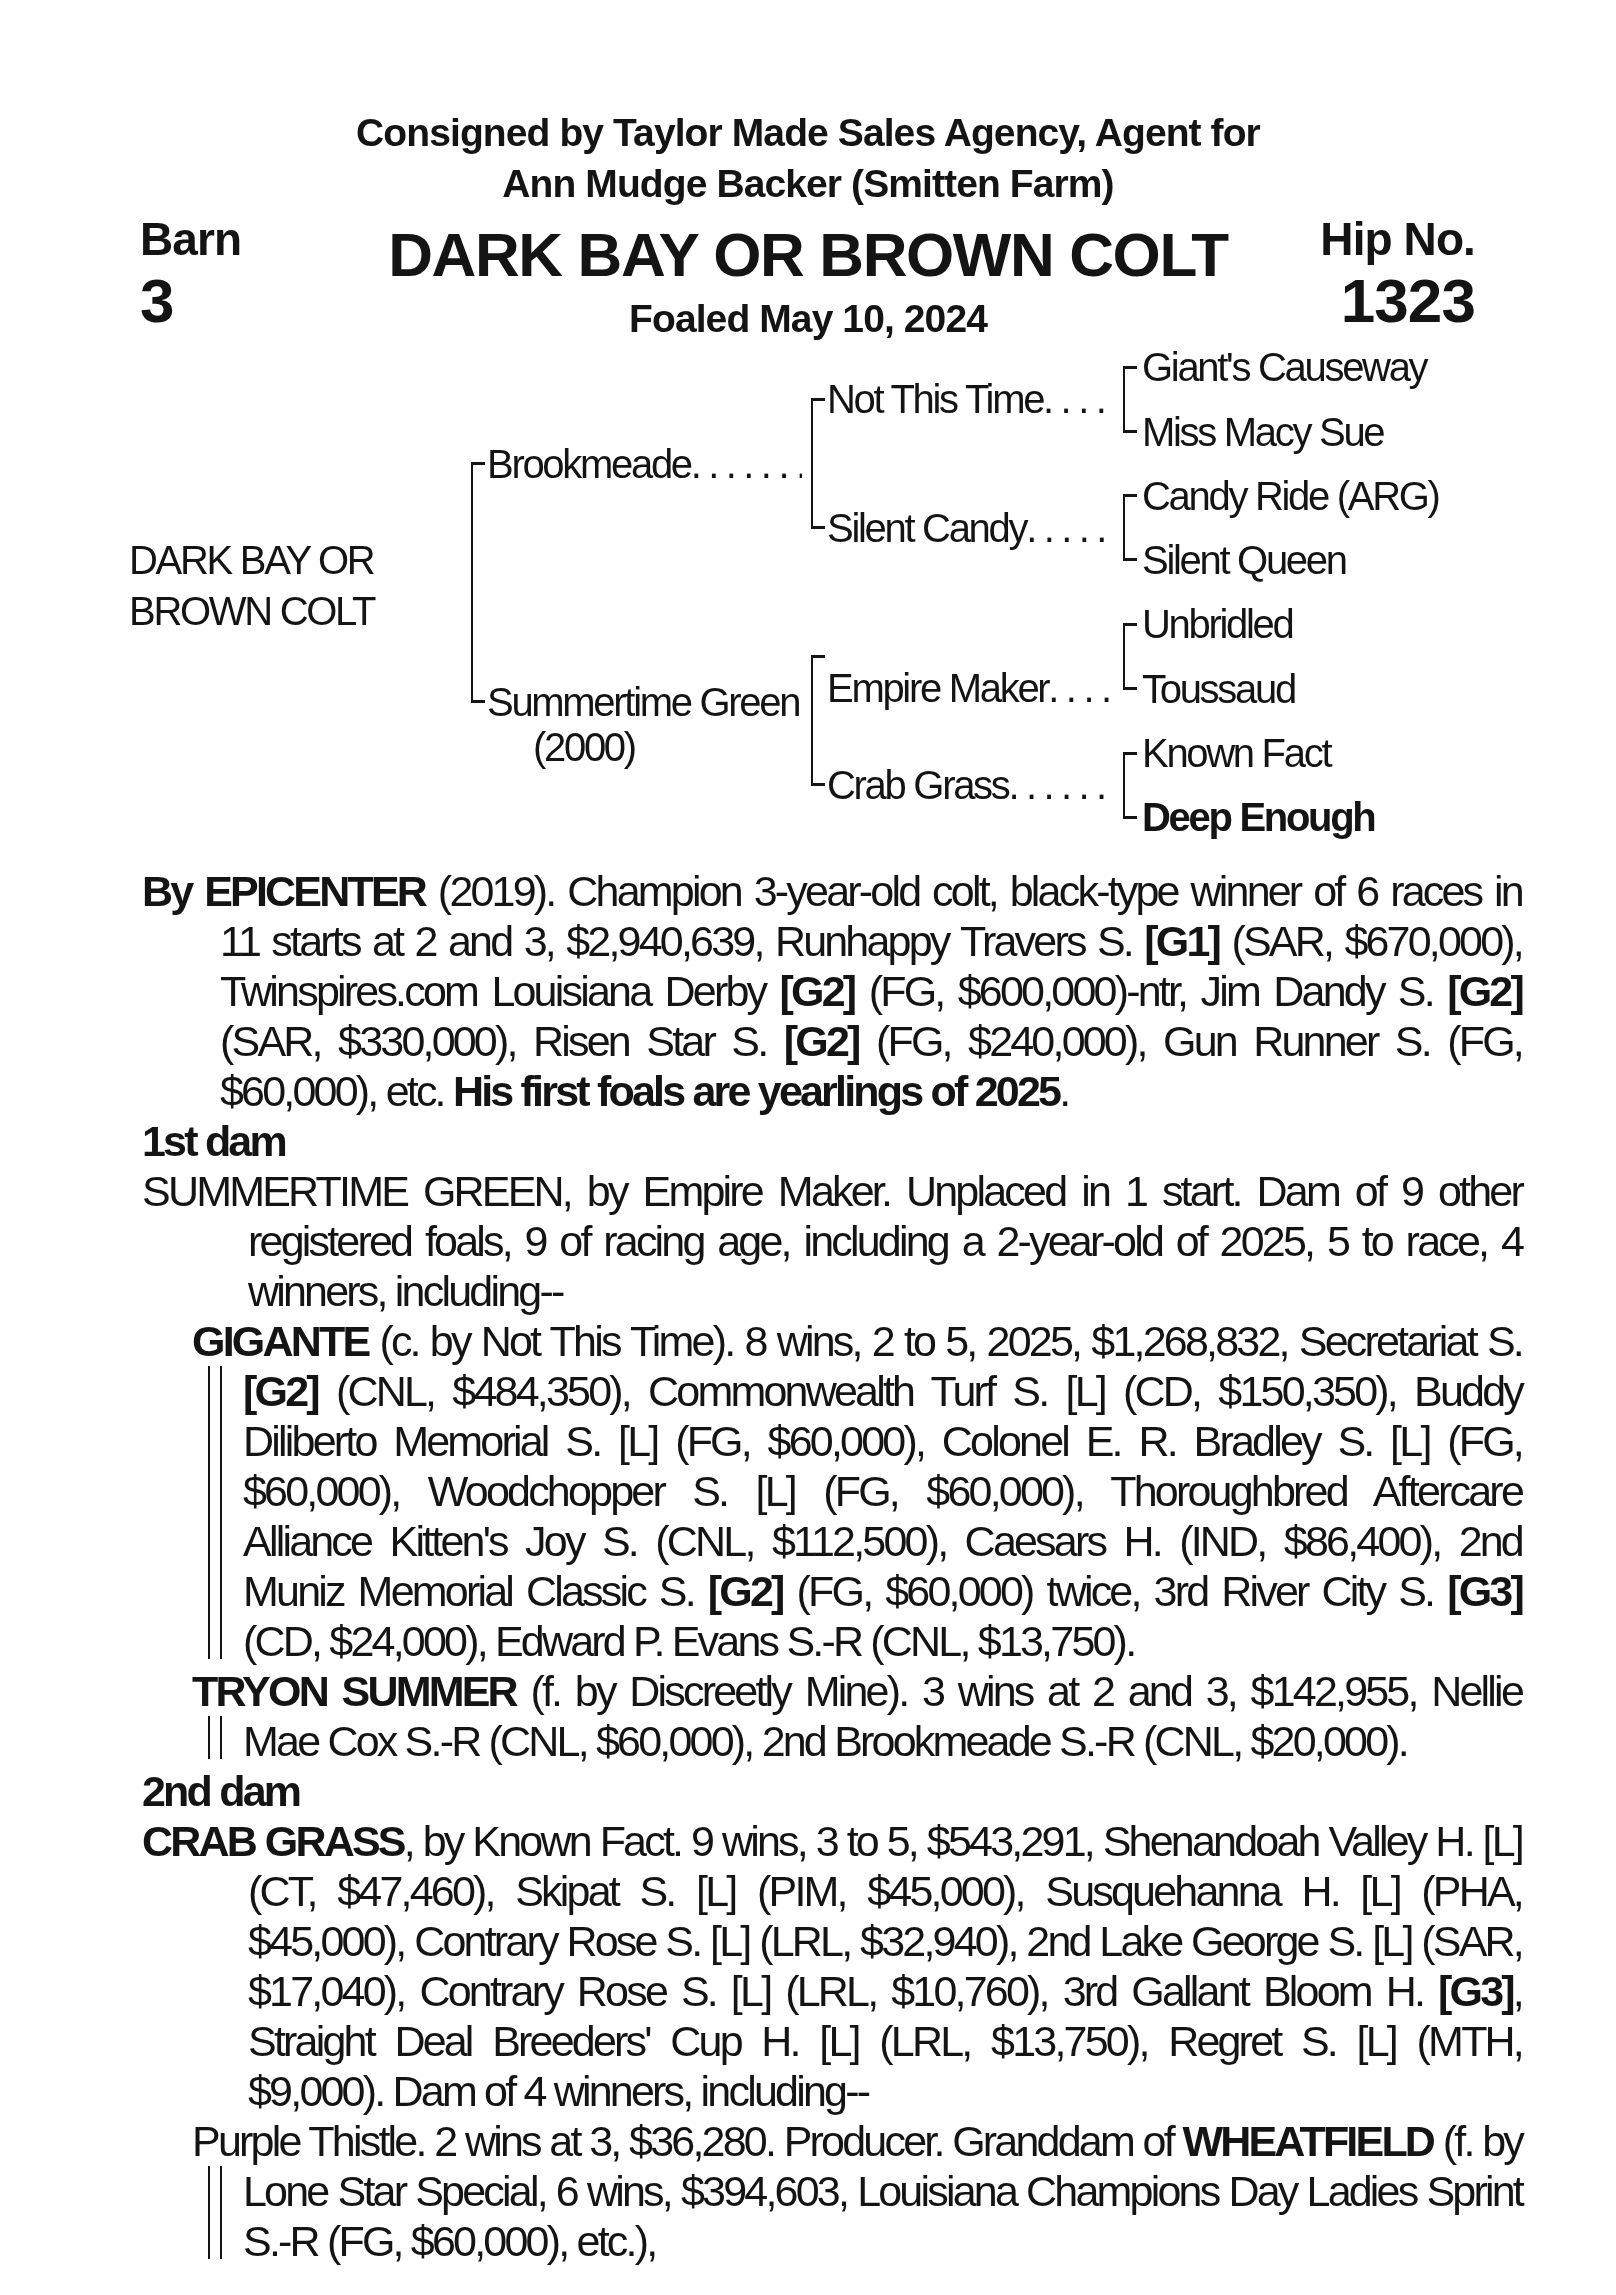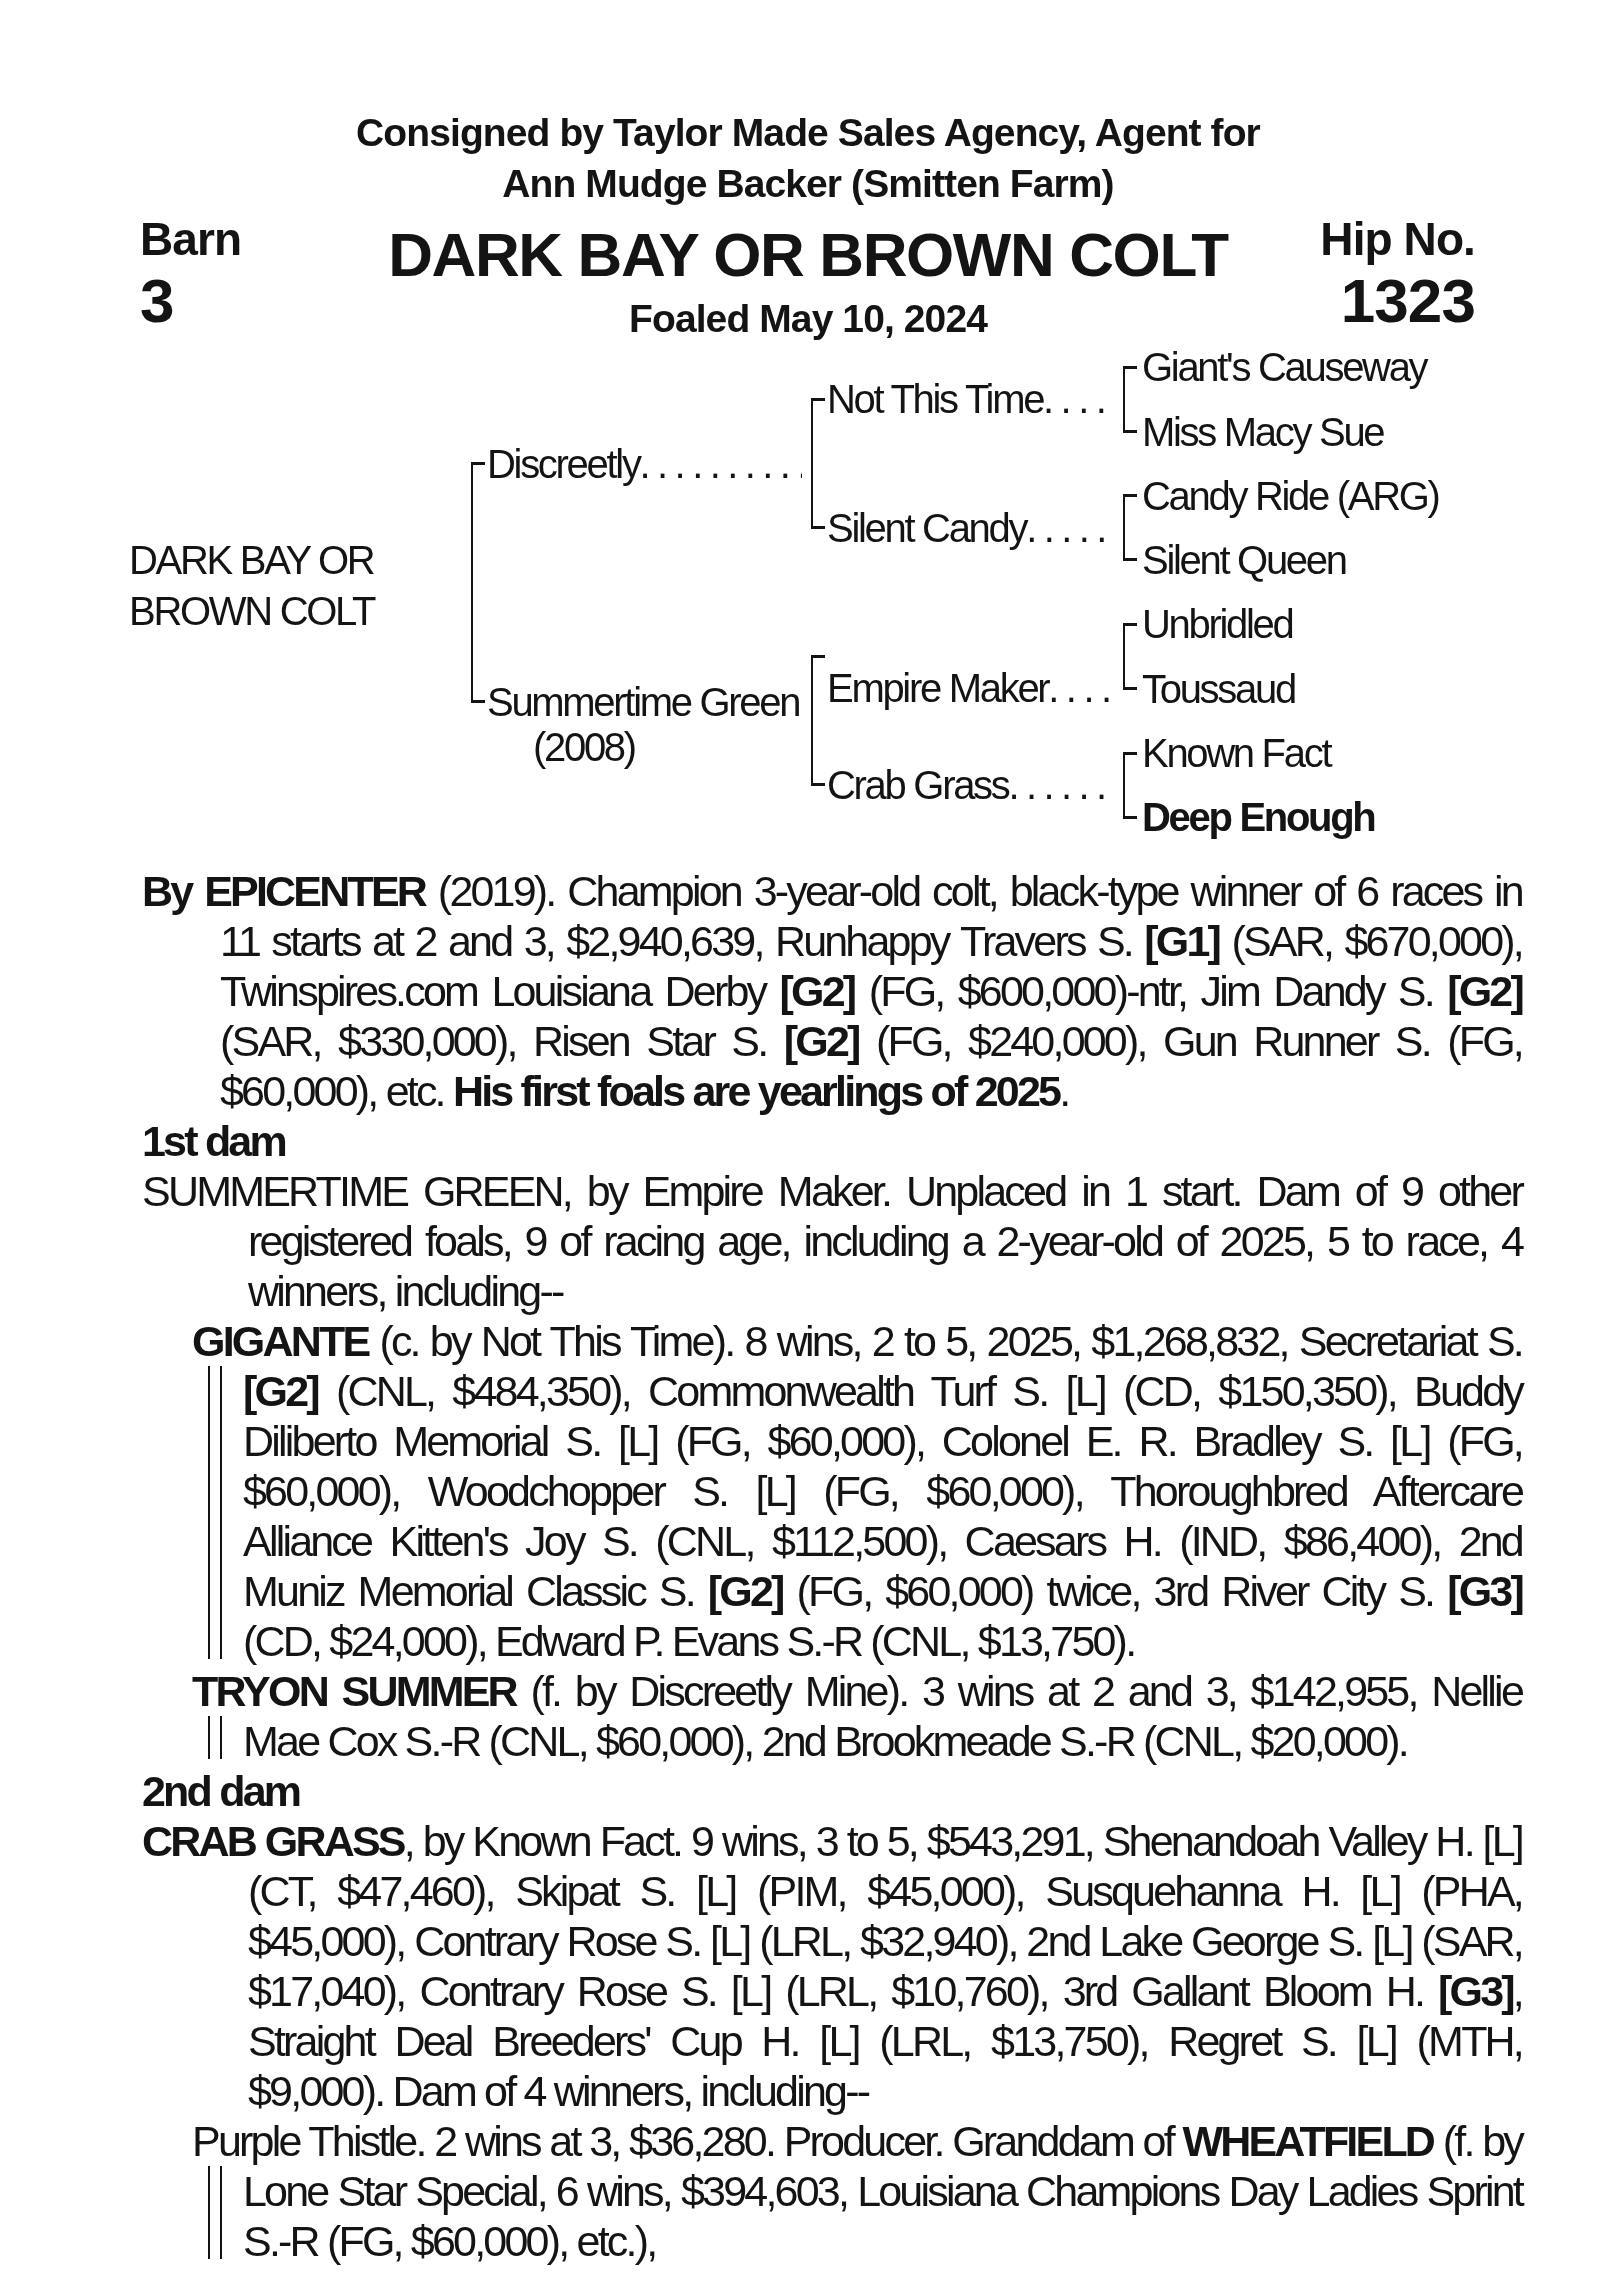--- a/index.html
+++ b/index.html
@@ -60,28 +60,28 @@
 
 <section class="chart">
 
   <div class="subject">
     <div>DARK BAY OR</div>
     <div>BROWN COLT</div>
   </div>
 
   <div class="bracket" style="left:471px;top:462px;height:241px;"></div>
   <div class="crow" style="left:487px;top:442px;width:315px;">
-    <span>Discreetly</span>
+    <span>Brookmeade</span>
     <span class="dots"></span>
   </div>
   <div class="crow" style="left:487px;top:680px;width:315px;">
     <span>Summertime Green</span>
     <span class="dots"></span>
   </div>
-  <div class="damyear" style="left:533px;top:725px;">(2008)</div>
+  <div class="damyear" style="left:533px;top:725px;">(2000)</div>
 
   <div class="bracket" style="left:811px;top:398px;height:131px;"></div>
   <div class="bracket" style="left:811px;top:655px;height:131px;"></div>
   <div class="crow" style="left:827px;top:377px;width:282px;">
     <span>Not This Time</span>
     <span class="dots"></span>
   </div>
   <div class="crow" style="left:827px;top:506px;width:282px;">
     <span>Silent Candy</span>
     <span class="dots"></span>

